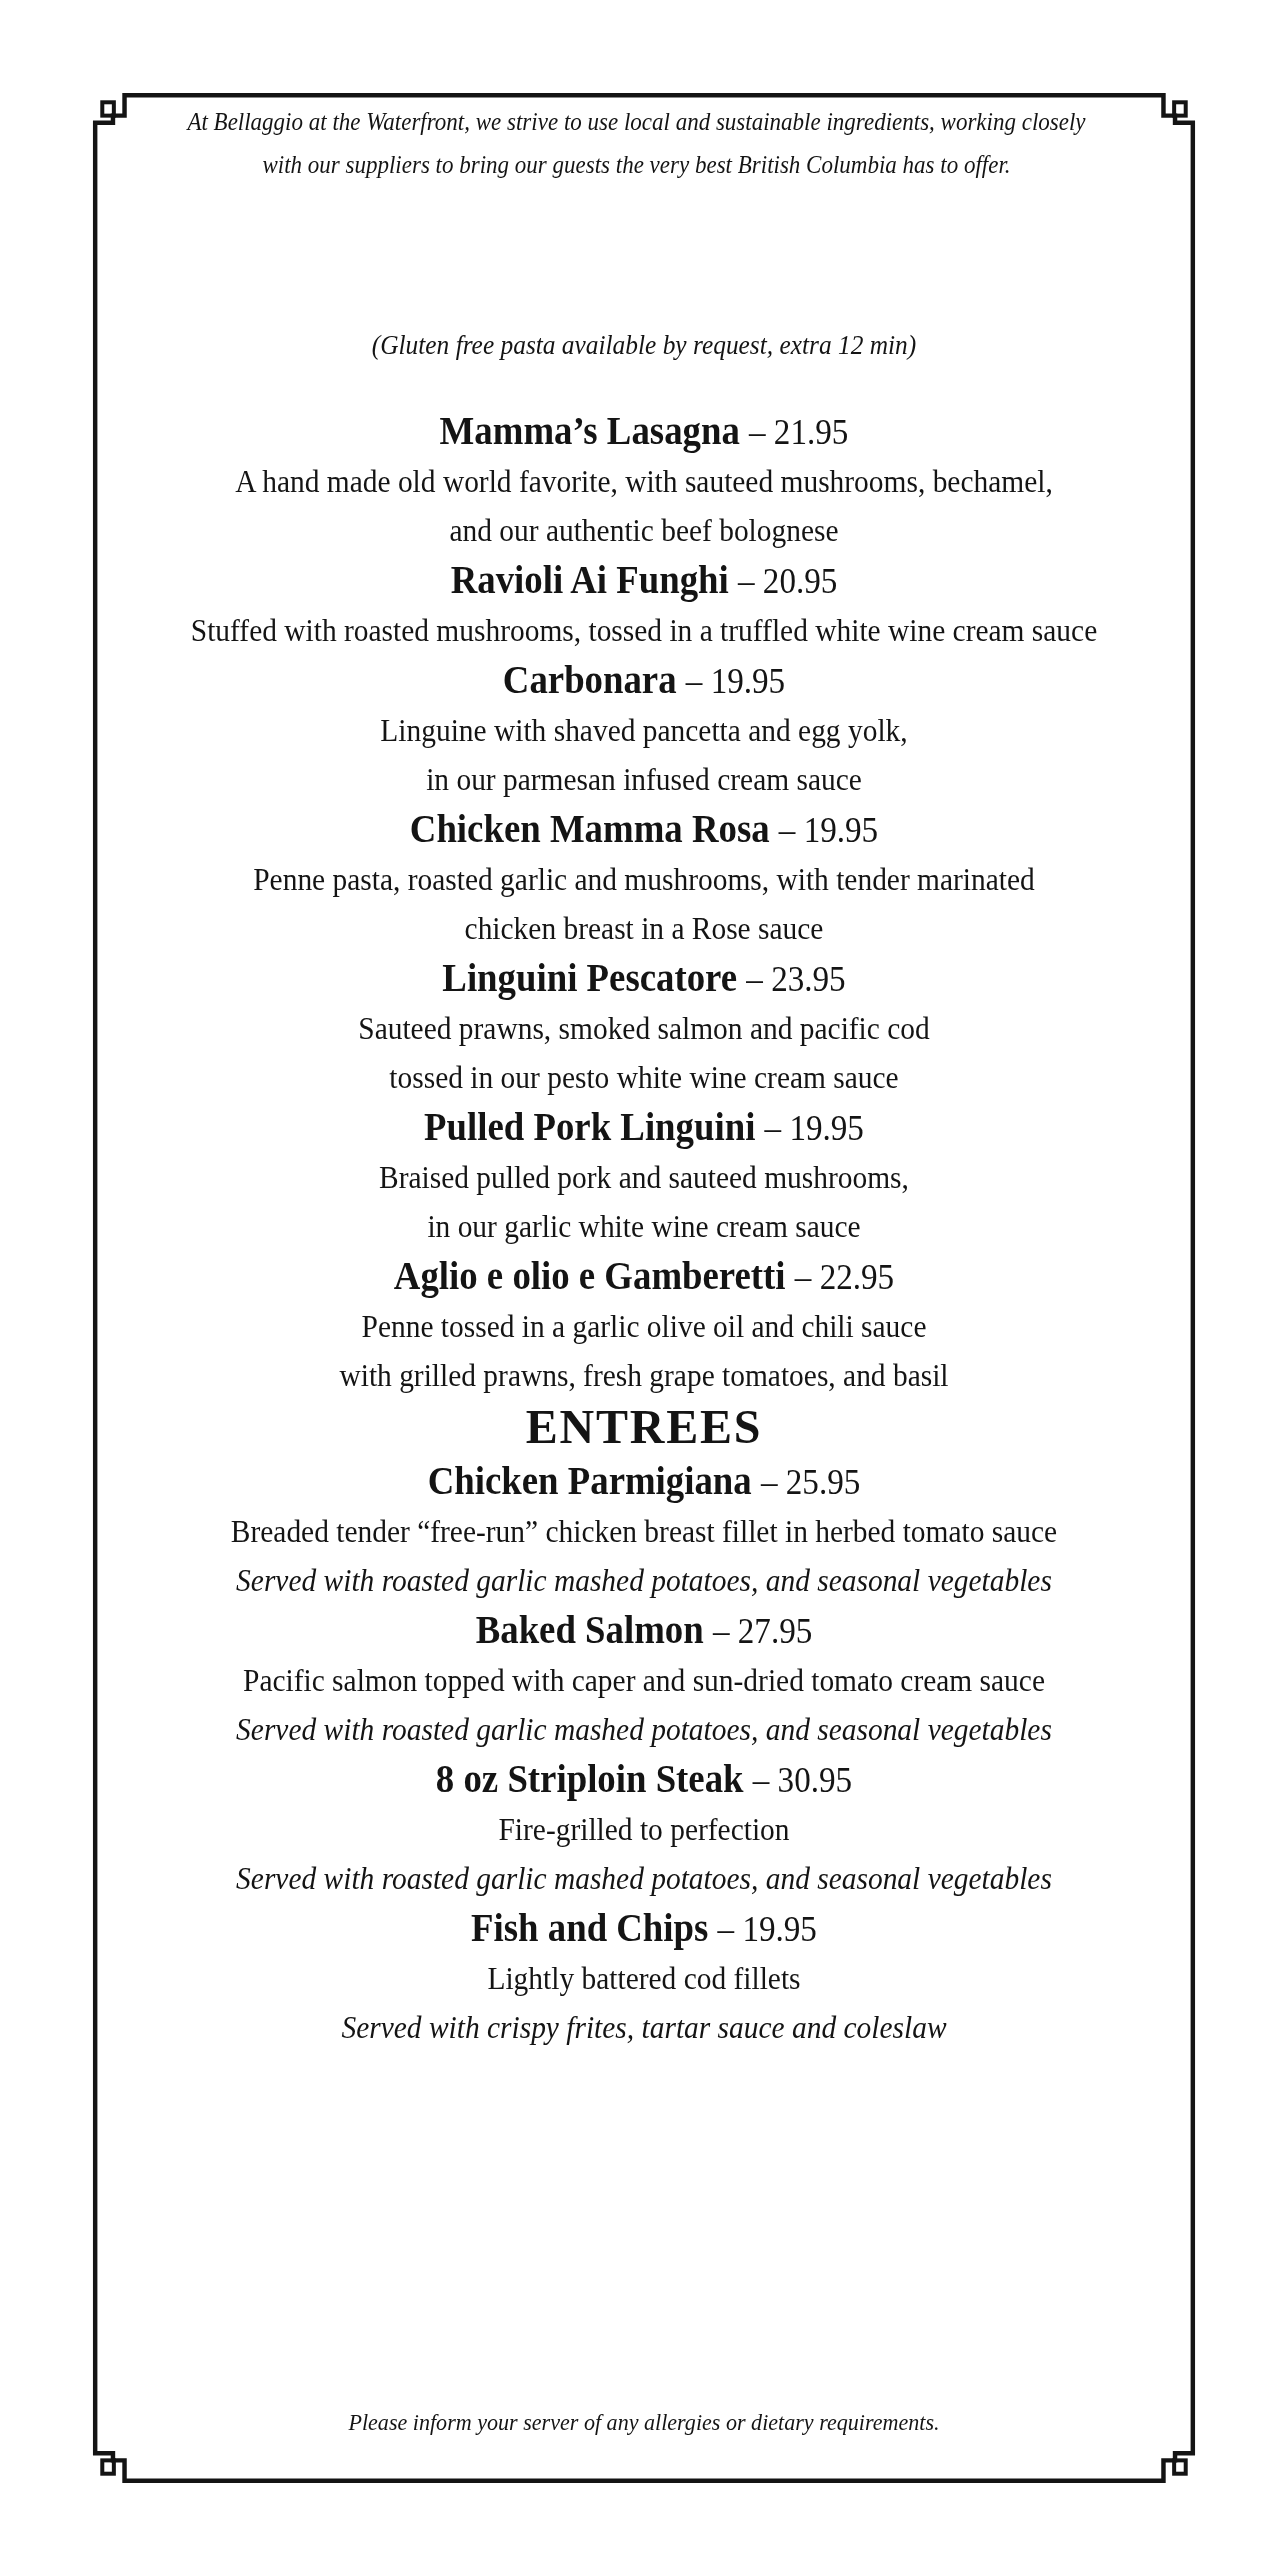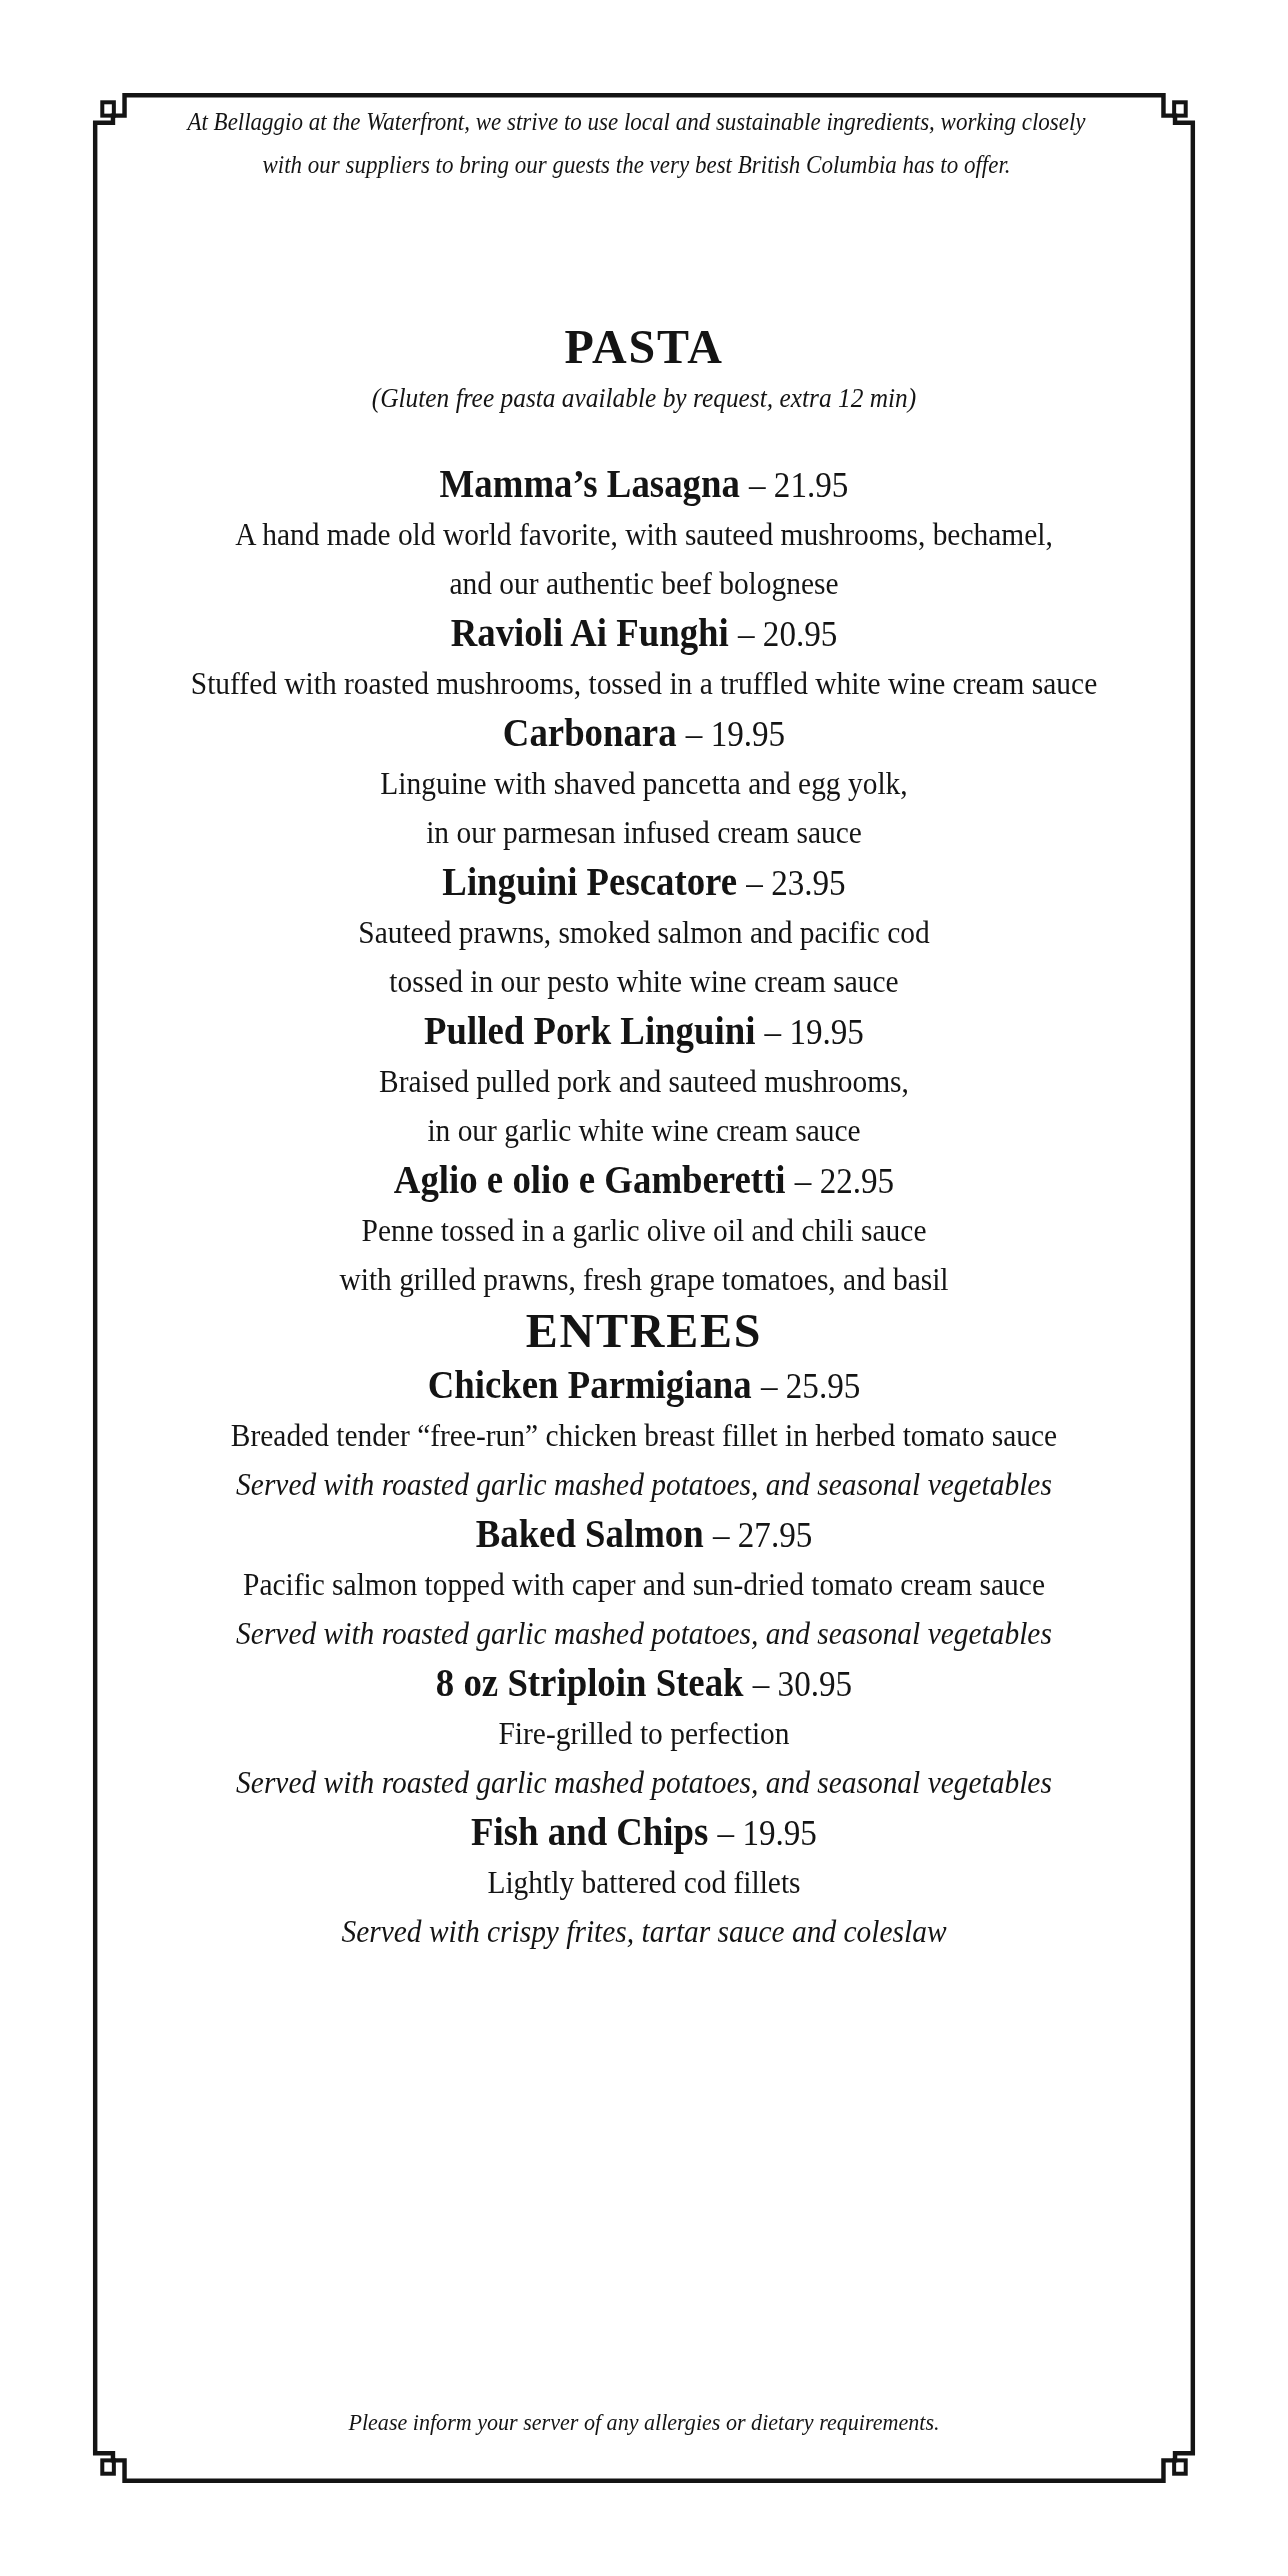--- a/index.html
+++ b/index.html
@@ -55,35 +55,39 @@
   <rect x="1320" y="2766" width="13" height="15" fill="none" stroke="#141414" stroke-width="4.5"></rect>
 </svg>
 
 <div class="header-note">
   <div class="scale">At Bellaggio at the Waterfront, we strive to use local and sustainable ingredients, working closely</div>
   <div class="scale">with our suppliers to bring our guests the very best British Columbia has to offer.</div>
 </div>
 
 <div class="menu-content">
     <section>
-      <div class="section-heading">PASTA</div>
       <div class="section-note scale">(Gluten free pasta available by request, extra 12 min)</div>
       <div>
         <div class="item-title scale"><span>Mamma’s Lasagna</span> <span class="item-price"><span>–</span> <span>21.95</span></span></div>
         <div class="item-desc scale">A hand made old world favorite, with sauteed mushrooms, bechamel,</div>
         <div class="item-desc scale">and our authentic beef bolognese</div>
       </div>
       <div>
         <div class="item-title scale"><span>Ravioli Ai Funghi</span> <span class="item-price"><span>–</span> <span>20.95</span></span></div>
         <div class="item-desc scale">Stuffed with roasted mushrooms, tossed in a truffled white wine cream sauce</div>
       </div>
       <div>
         <div class="item-title scale"><span>Carbonara</span> <span class="item-price"><span>–</span> <span>19.95</span></span></div>
         <div class="item-desc scale">Linguine with shaved pancetta and egg yolk,</div>
         <div class="item-desc scale">in our parmesan infused cream sauce</div>
+      </div>
+      <div>
+        <div class="item-title scale"><span>Chicken Mamma Rosa</span> <span class="item-price"><span>–</span> <span>19.95</span></span></div>
+        <div class="item-desc scale">Penne pasta, roasted garlic and mushrooms, with tender marinated</div>
+        <div class="item-desc scale">chicken breast in a Rose sauce</div>
       </div>
       <div>
         <div class="item-title scale"><span>Linguini Pescatore</span> <span class="item-price"><span>–</span> <span>23.95</span></span></div>
         <div class="item-desc scale">Sauteed prawns, smoked salmon and pacific cod</div>
         <div class="item-desc scale">tossed in our pesto white wine cream sauce</div>
       </div>
       <div>
         <div class="item-title scale"><span>Pulled Pork Linguini</span> <span class="item-price"><span>–</span> <span>19.95</span></span></div>
         <div class="item-desc scale">Braised pulled pork and sauteed mushrooms,</div>
         <div class="item-desc scale">in our garlic white wine cream sauce</div>

